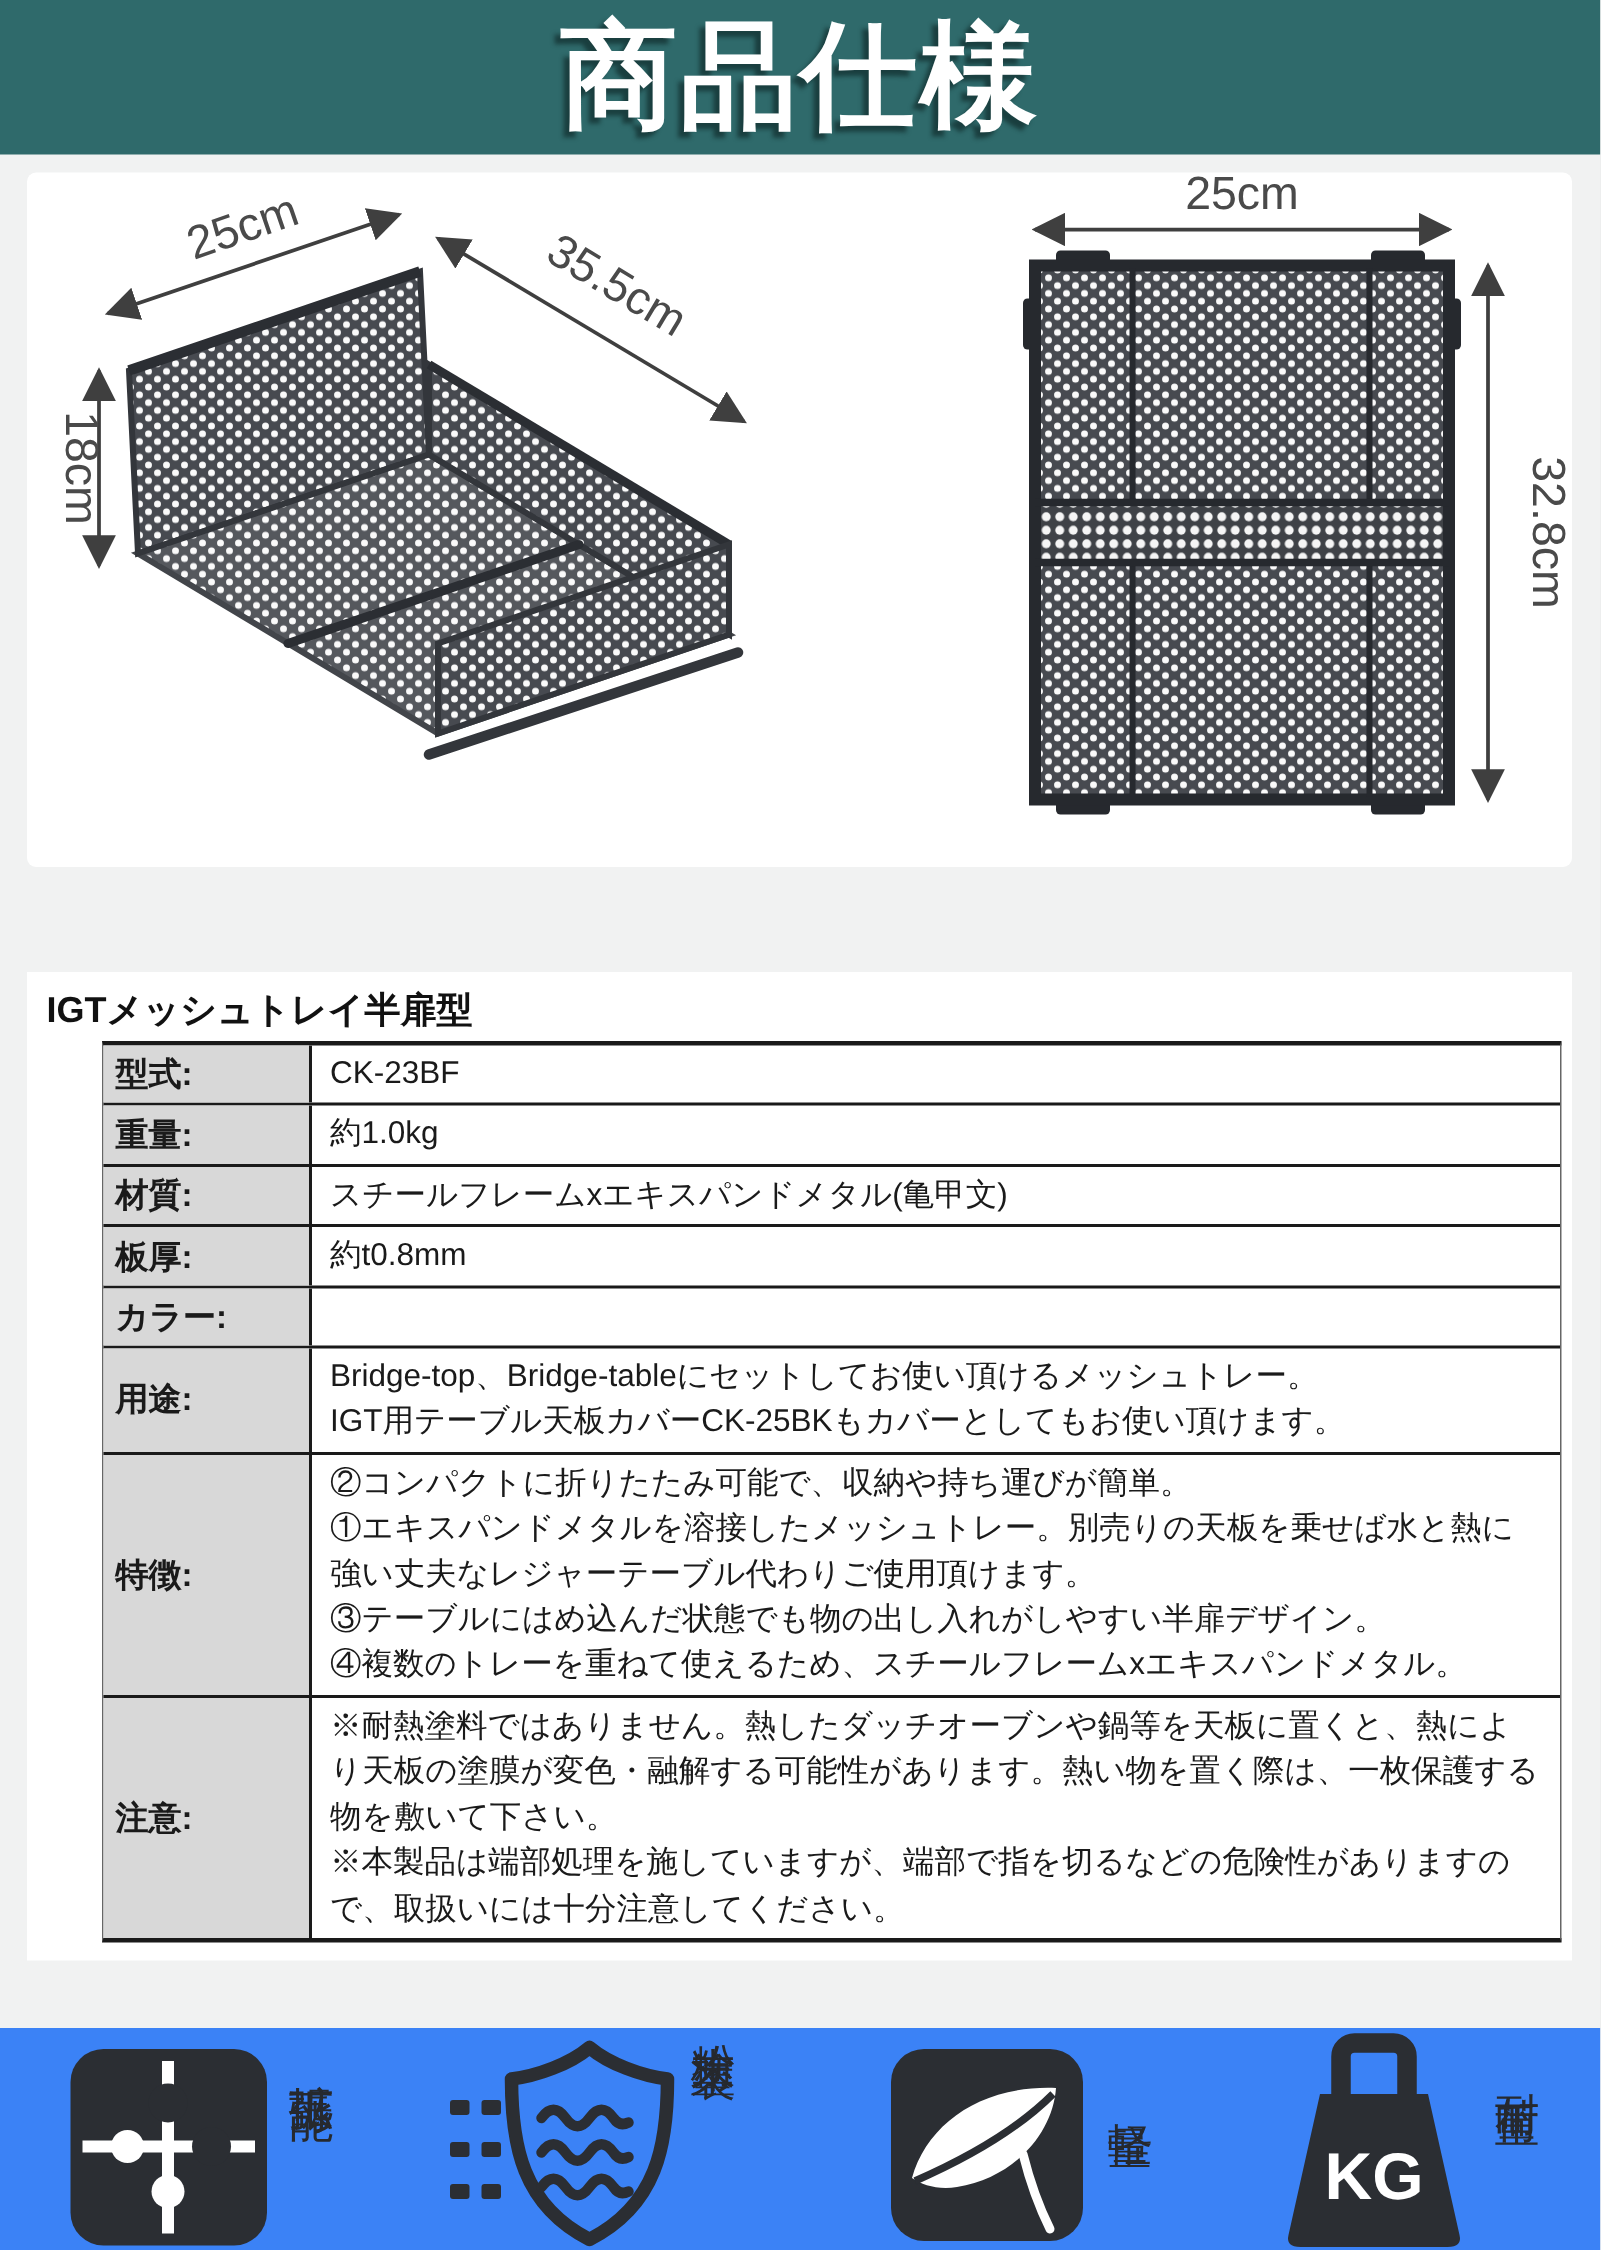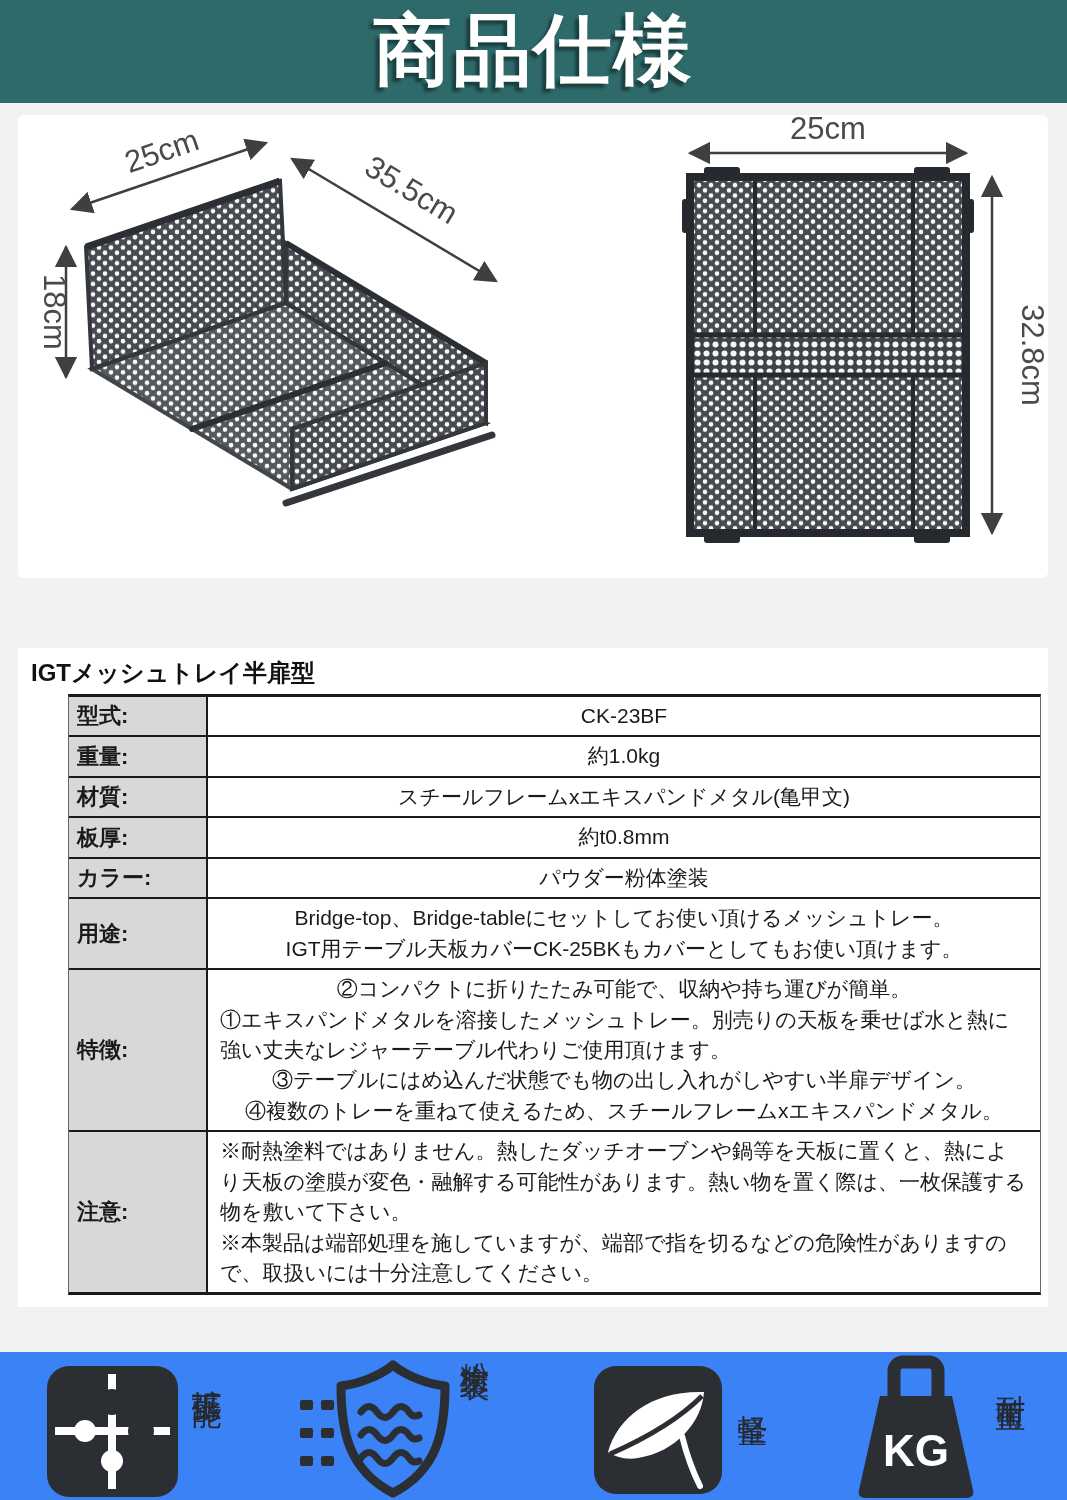--- a/index.html
+++ b/index.html
@@ -36,21 +36,21 @@
   }
   .srow { display:flex; border-bottom:2px solid #1a1a1a; }
   .srow:last-child { border-bottom:none; }
   .cell-label {
     flex:0 0 139px; box-sizing:border-box; background:#d8d8d8;
     border-right:2px solid #1a1a1a; font-weight:bold; font-size:22px;
     padding:4px 8px; display:flex; align-items:center;
   }
   .cell-value {
     flex:1; font-size:21px; line-height:1.45; padding:4px 12px;
-    display:flex; flex-direction:column; justify-content:center;align-items:center;
+    display:flex; flex-direction:column; justify-content:center;
   }
   
   .features {
     position:absolute; left:0; top:1352px; width:1067px; height:148px;
     background:#3b82f6;
   }
   .feature { position:absolute; }
   .vlabel {
     writing-mode:vertical-rl; text-orientation:upright;
     font-size:30px; line-height:1.08; letter-spacing:3px; color:#26292e;
@@ -158,23 +158,20 @@
 
       <div class="srow">
         <div class="cell-label">板厚:</div>
         <div class="cell-value">
             <div>約t0.8mm</div>
           </div>
       </div>
 
       <div class="srow">
         <div class="cell-label">カラー:</div>
-        <div class="cell-value">
-            <div>パウダー粉体塗装</div>
-          </div>
       </div>
 
       <div class="srow">
         <div class="cell-label">用途:</div>
         <div class="cell-value">
           <div>Bridge-top、Bridge-tableにセットしてお使い頂けるメッシュトレー。</div>
           <div>IGT用テーブル天板カバーCK-25BKもカバーとしてもお使い頂けます。</div>
         </div>
       </div>
 

